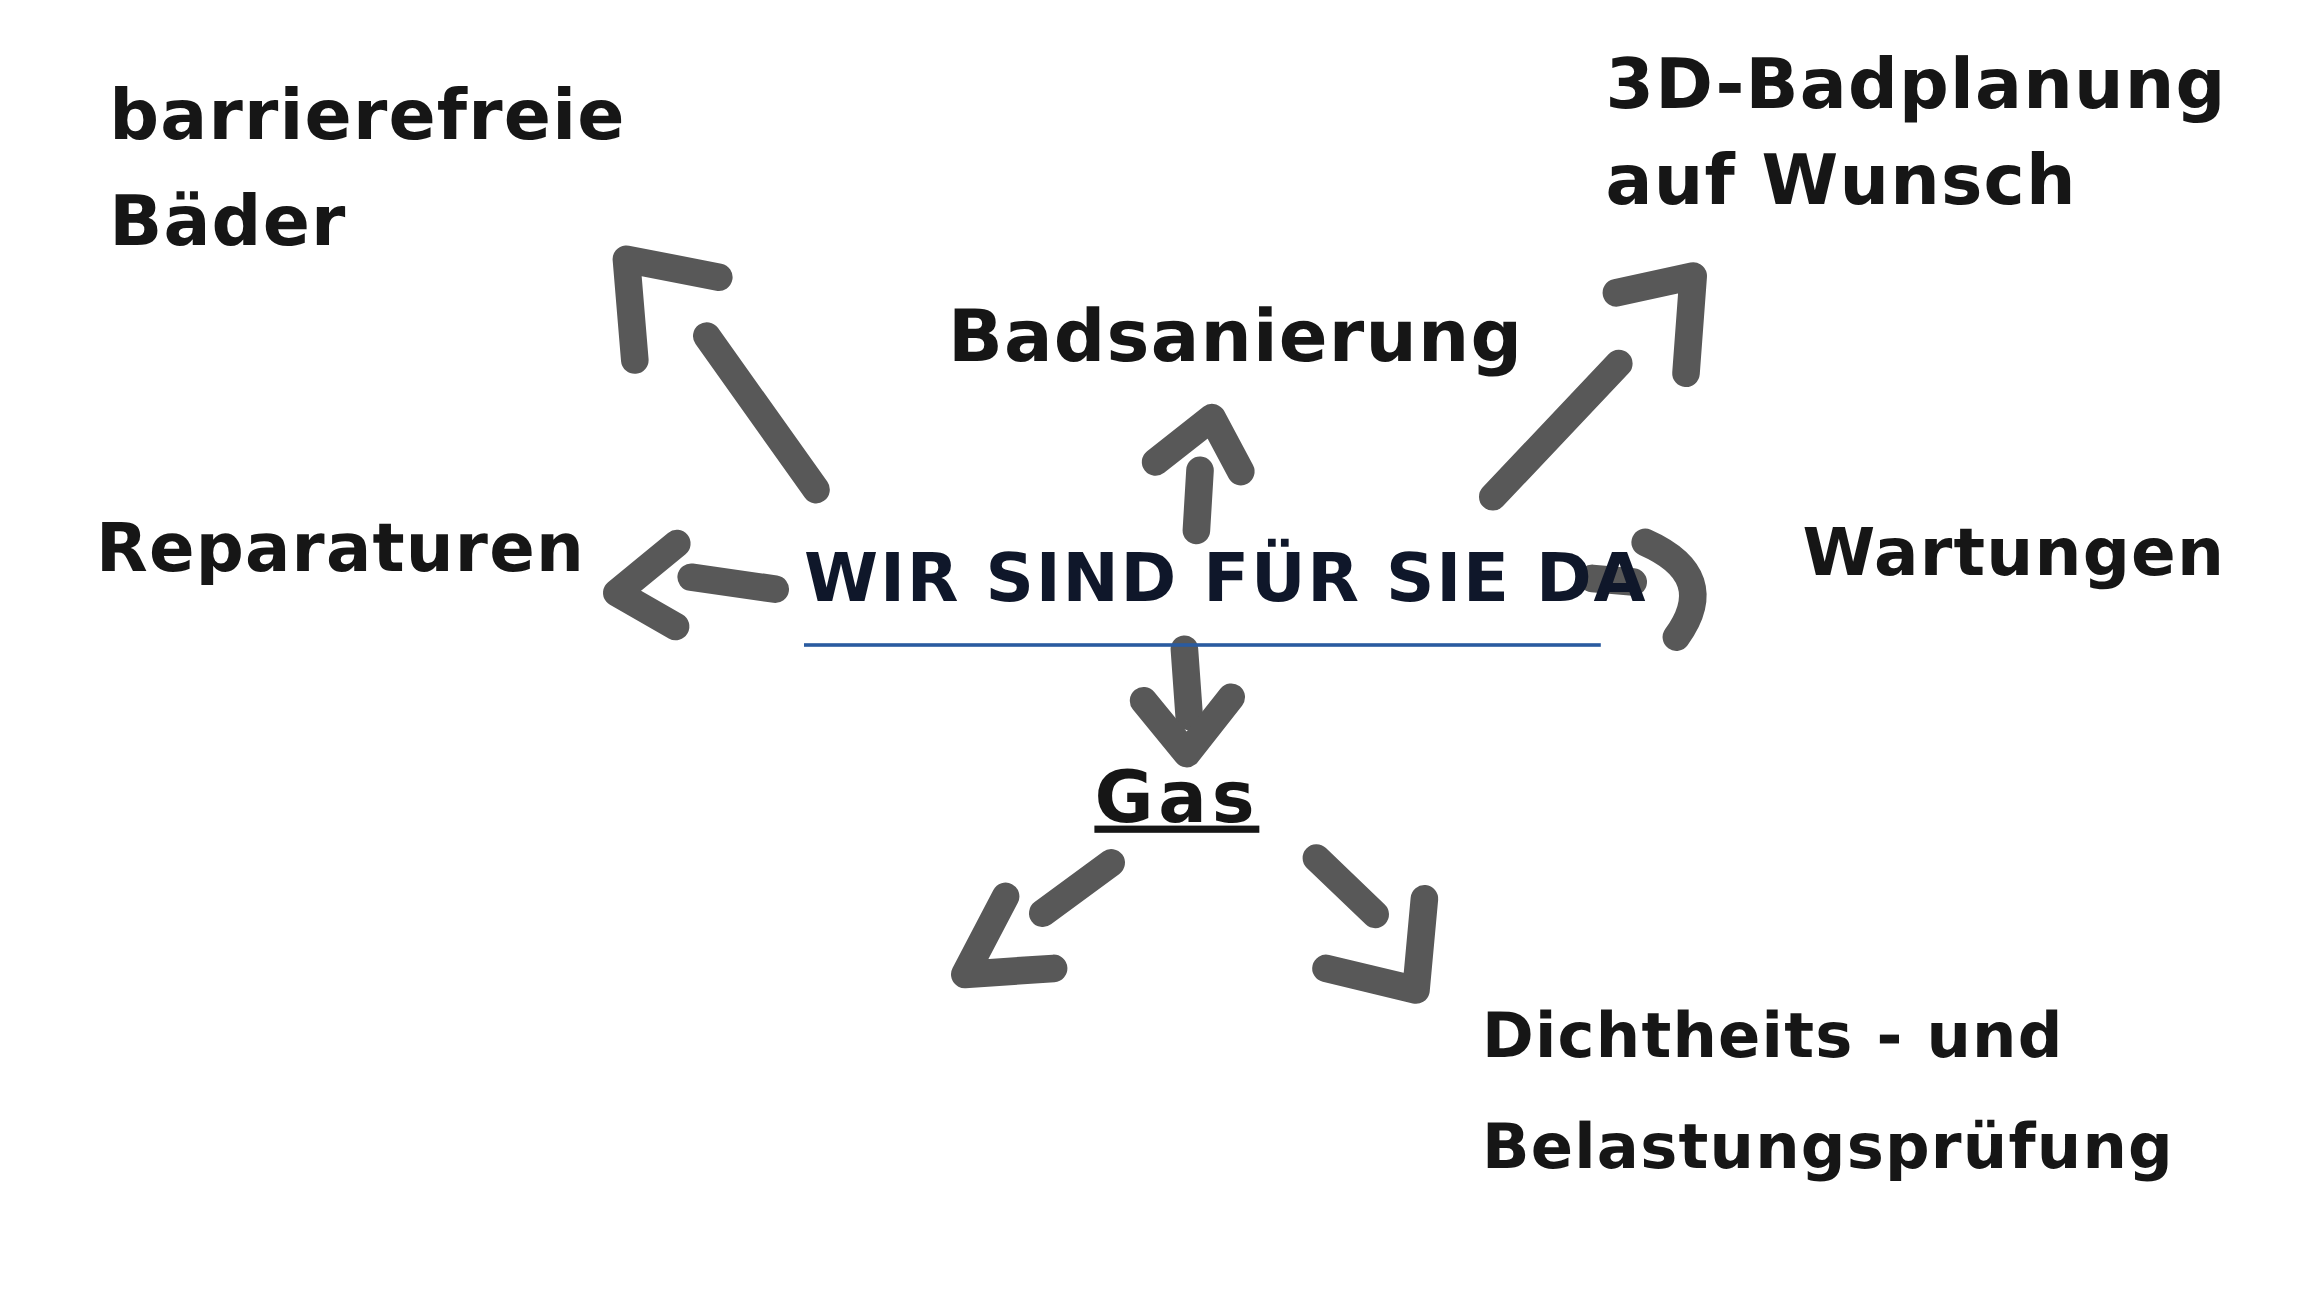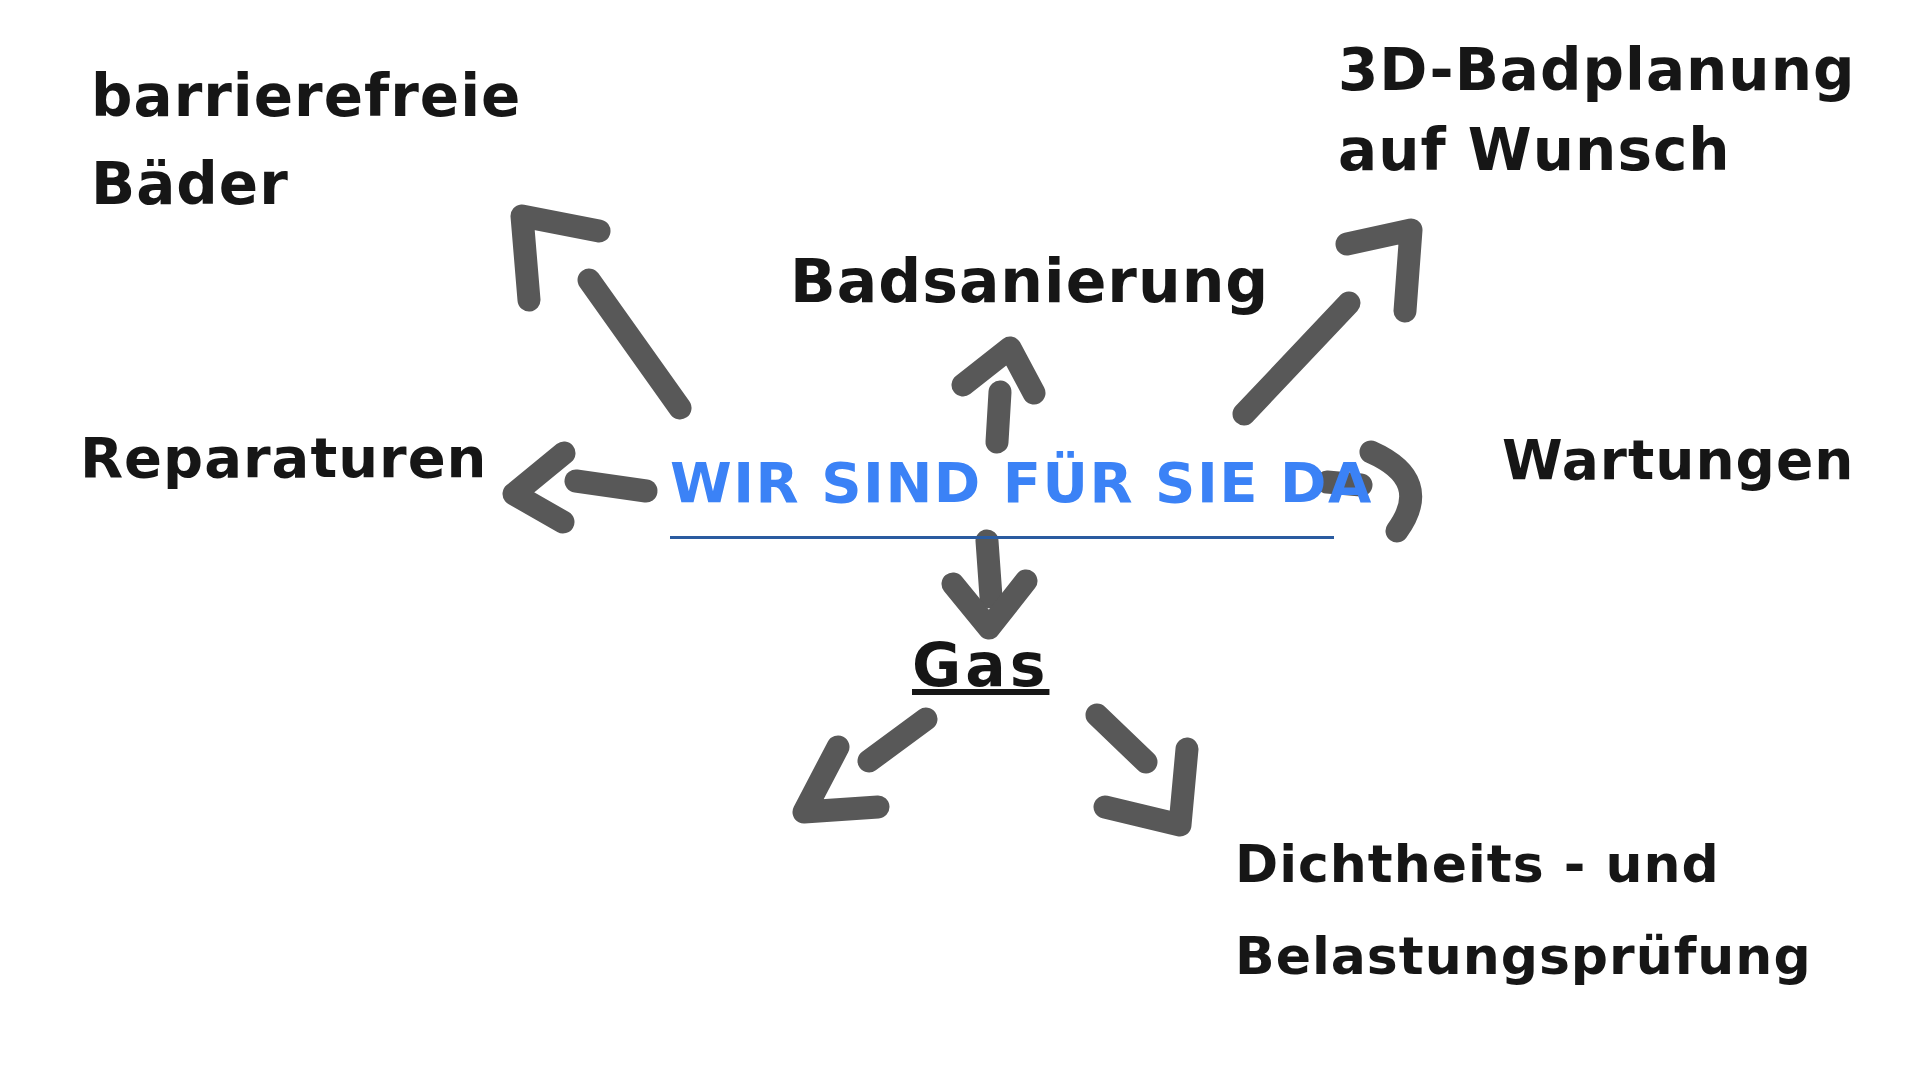--- a/index.html
+++ b/index.html
@@ -22,21 +22,21 @@
     position:absolute;
     color:#161616;
     font-weight:bold;
     white-space:nowrap;
     letter-spacing:1px;
   }
   .label .line{display:block;}
   .center-label{
     position:absolute;
     left:670px;top:450px;
-    color:#3b82f6;
+    color:#0f172a;
     font-weight:bold;
     font-size:56px;
     letter-spacing:1.5px;
     white-space:nowrap;
   }
   .center-underline{
     position:absolute;
     left:670px;top:536px;
     width:664px;height:3px;
     background:#2a5ba0;

